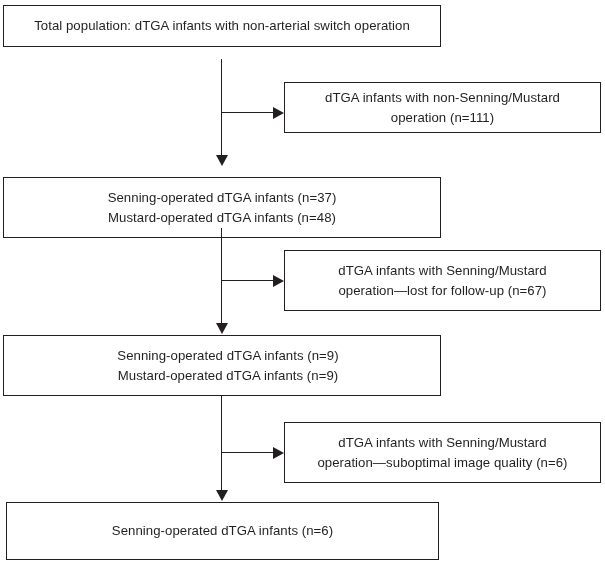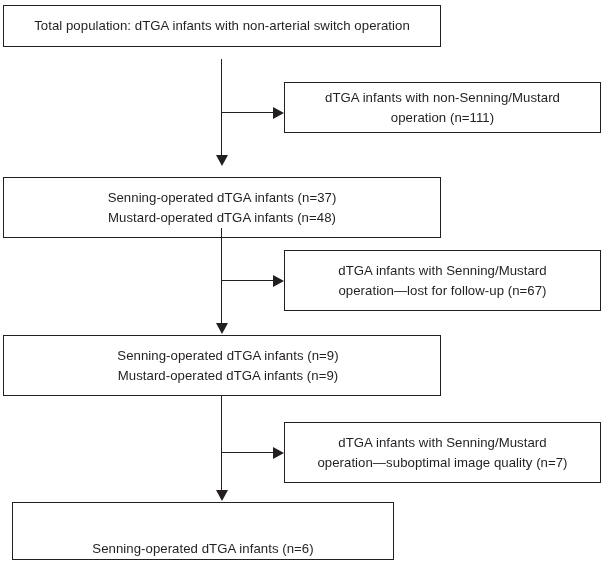--- a/index.html
+++ b/index.html
@@ -33,21 +33,21 @@
     letter-spacing: 0.05px;
   }
   .box .line {
     display: block;
     white-space: nowrap;
   }
   
   .box-main-1 { left: 3px;  top: 5px;   width: 438px; height: 42px; }
   .box-main-2 { left: 3px;  top: 177px; width: 438px; height: 61px; }
   .box-main-3 { left: 3px;  top: 335px; width: 438px; height: 61px; padding-left: 12px; }
-  .box-main-4 { left: 12px;  top: 502px; width: 382px; height: 58px; justify-content: flex-end; }
+  .box-main-4 { left: 6px;  top: 502px; width: 433px; height: 58px; }
   
   .box-side-1 { left: 284px; top: 82px;  width: 317px; height: 51px; }
   .box-side-2 { left: 284px; top: 250px; width: 317px; height: 61px; }
   .box-side-3 { left: 284px; top: 422px; width: 317px; height: 61px; }
 
   
   .vline {
     position: absolute;
     width: 1.4px;
     background: #231f20;
@@ -132,20 +132,20 @@
   </div>
 
   <div class="vline trunk-3"></div>
   <div class="arrow-down arrow-trunk-3"></div>
 
   <div class="hline branch-3"></div>
   <div class="arrow-right arrow-branch-3"></div>
 
   <div class="box box-side-3">
     <span class="line">dTGA infants with Senning/Mustard</span>
-    <span class="line">operation—suboptimal image quality (n=7)</span>
+    <span class="line">operation—suboptimal image quality (n=6)</span>
   </div>
 
   <div class="box box-main-4">
     <span class="line">Senning-operated dTGA infants (n=6)</span>
   </div>
 
 </div>
 
 </body></html>

